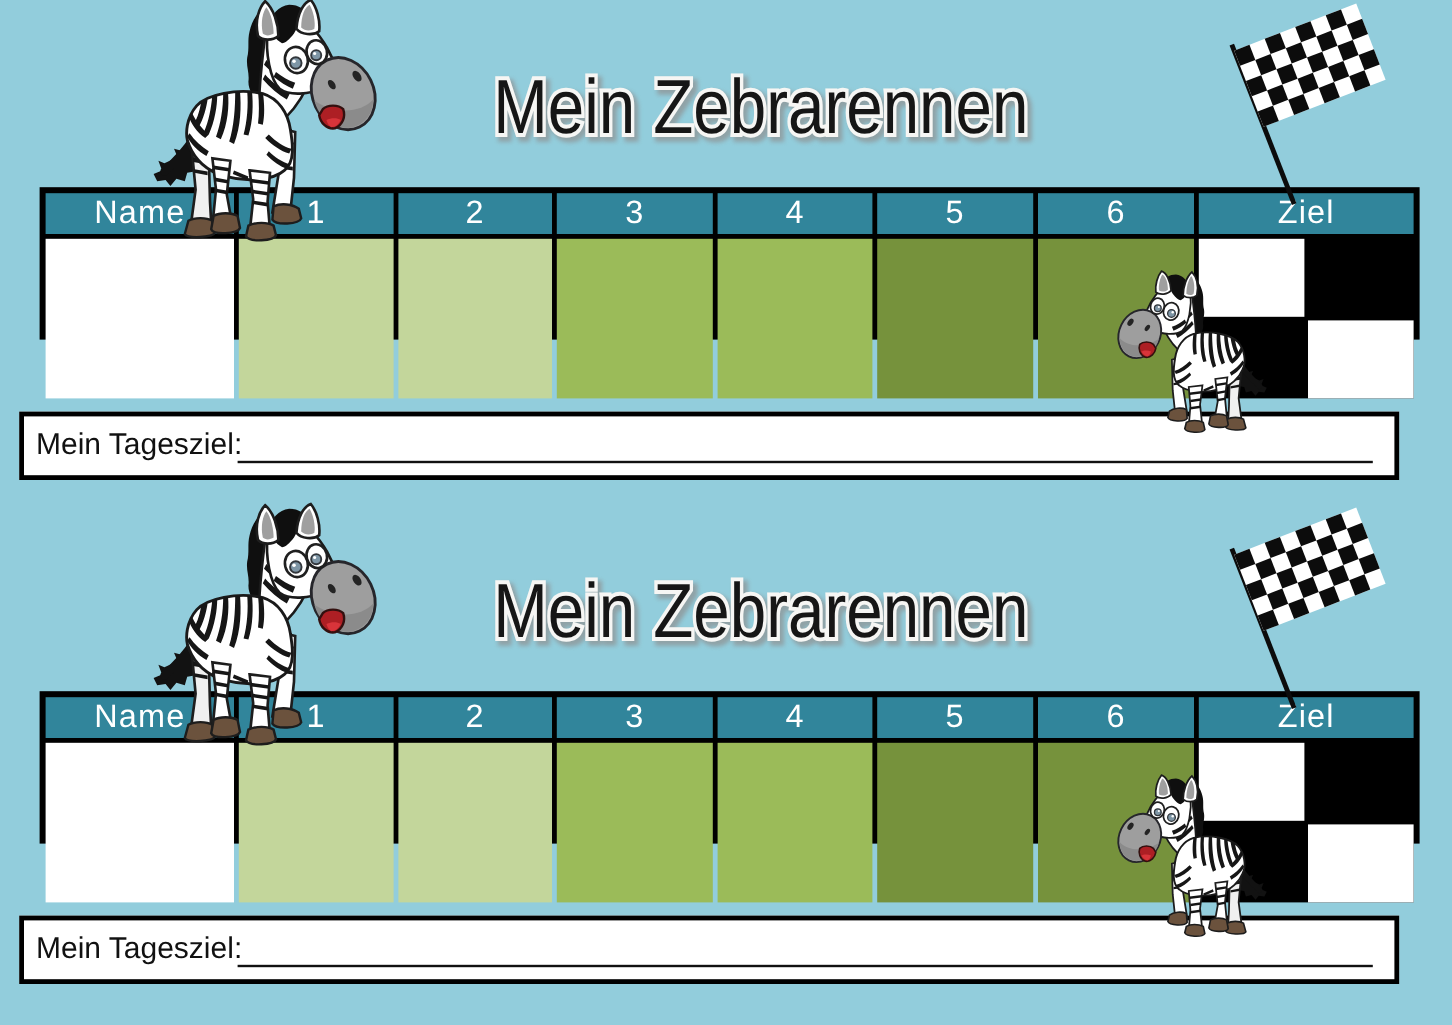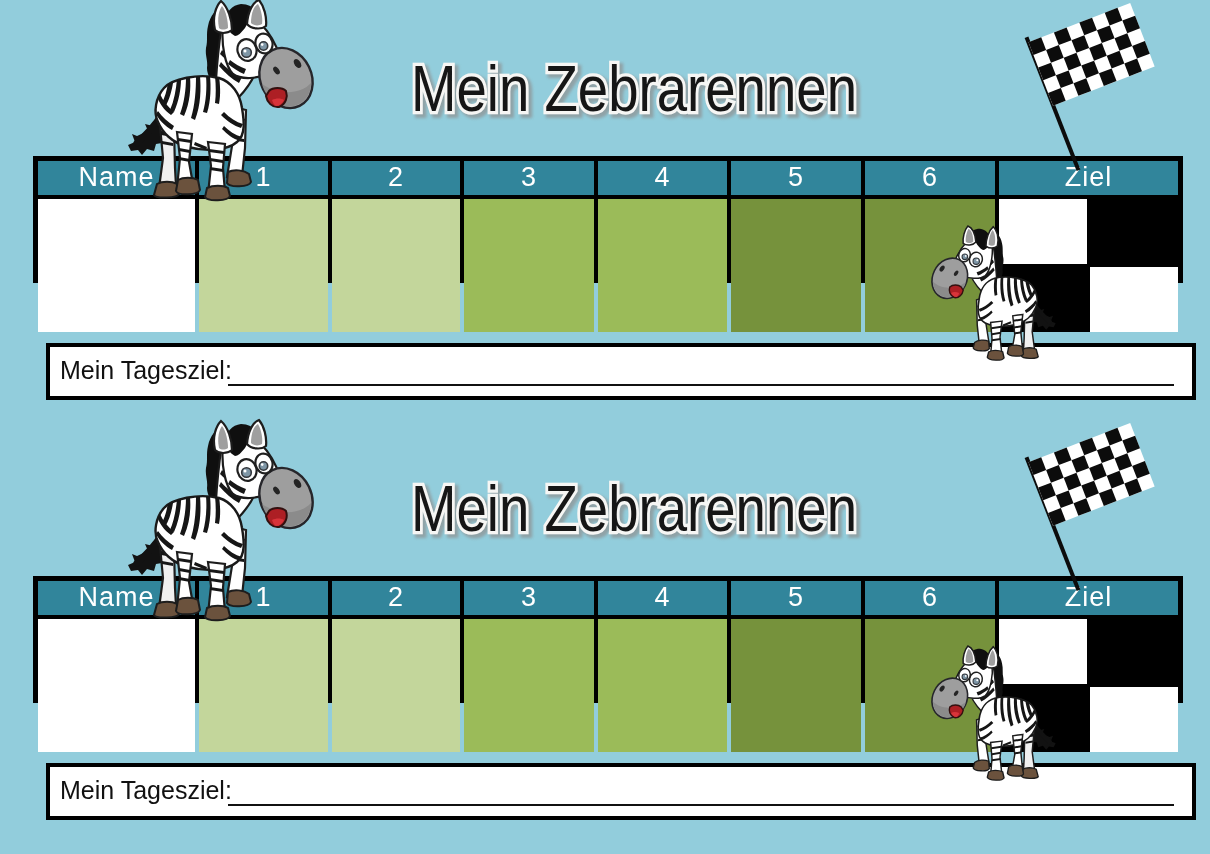--- a/index.html
+++ b/index.html
@@ -2,21 +2,21 @@
 <html><head>
 <meta charset="utf-8">
 <style>
 html,body{margin:0;padding:0}
 body{width:1210px;height:854px;background:#92CDDC;font-family:"Liberation Sans",sans-serif;position:relative;overflow:hidden}
 .abs{position:absolute}
 .tbl{position:absolute;left:33px;width:1150px;height:127px;background:#000}
 .cell{position:absolute;box-sizing:border-box}
 .hdr{top:5px;height:34px;background:#31859B;color:#fff;text-align:center;font-size:27px;line-height:33px;letter-spacing:1px}
 .bod{top:43px;height:133px}
-.box{position:absolute;left:46px;width:1142px;height:49px;background:#fff;border:4px solid #000;}
+.box{position:absolute;left:16px;width:1142px;height:49px;background:#fff;border:4px solid #000;}
 .boxtext{position:absolute;left:10px;top:9px;font-size:25px;color:#111;letter-spacing:0px}
 .uline{position:absolute;left:178px;width:946px;top:37px;border-top:2.5px solid #111}
 </style>
 </head>
 <body>
 
 <div class="abs" style="left:0;top:0;width:1210px;height:854px;background:#92CDDC"></div>
 
 <div class="tbl" style="top:156px">
 

